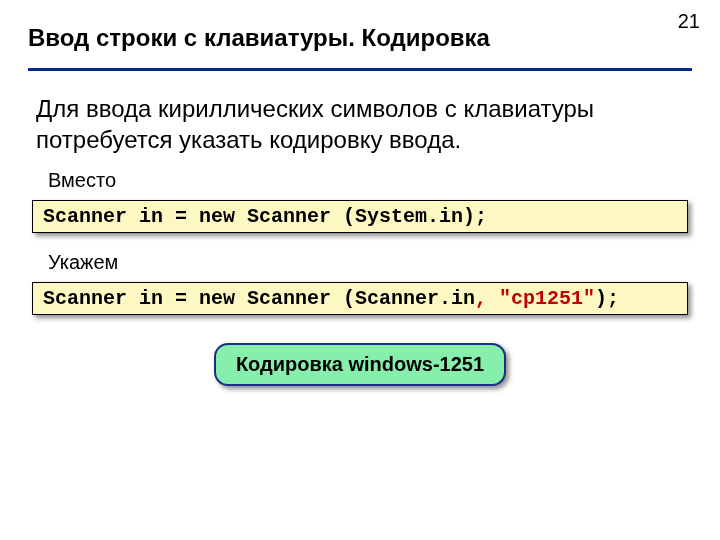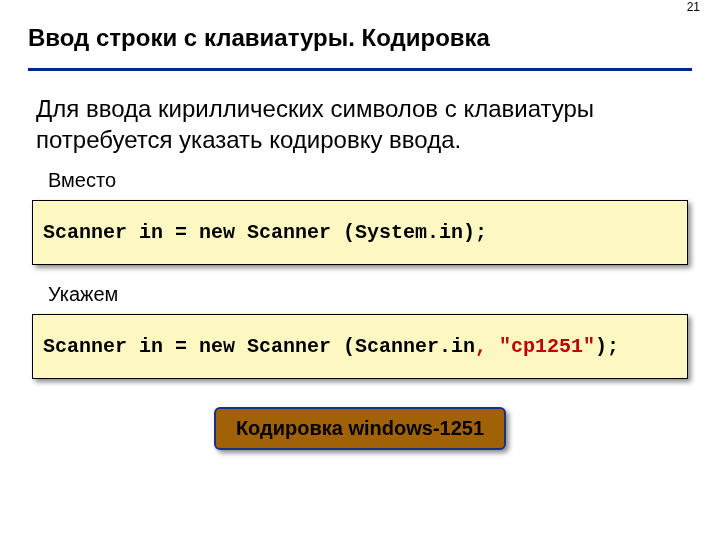--- a/index.html
+++ b/index.html
@@ -6,23 +6,23 @@
   body {
     width: 720px;
     height: 540px;
     background: #ffffff;
     font-family: Arial, "Helvetica Neue", sans-serif;
     position: relative;
     padding: 24px 28px;
   }
   .page-number {
     position: absolute;
-    top: 0;
+    top: 10px;
     right: 20px;
-    font-size: 12px;
+    font-size: 20px;
     color: #000;
   }
   .title {
     font-size: 24px;
     font-weight: bold;
     color: #000;
     padding-bottom: 16px;
     border-bottom: 3px solid #002a8a;
     margin-bottom: 22px;
   }
@@ -38,36 +38,36 @@
     margin: 12px 8px 8px 20px;
   }
   .code-box {
     background: #fdf8c2;
     border: 1px solid #000;
     box-shadow: 3px 3px 5px rgba(0,0,0,0.45);
     font-family: "Courier New", Courier, monospace;
     font-size: 20px;
     font-weight: bold;
     color: #000;
-    padding: 20px 10px;
+    padding: 4px 10px;
     margin: 0 4px 18px 4px;
     white-space: pre;
   }
   .code-box .hl {
     color: #c00000;
   }
   .callout-wrap {
     text-align: center;
     margin-top: 28px;
   }
   .callout {
     display: inline-block;
-    background: #a16207;
+    background: #86efac;
     border: 2px solid #1b2f87;
-    border-radius: 6px;
+    border-radius: 14px;
     box-shadow: 3px 3px 5px rgba(0,0,0,0.45);
     font-size: 20px;
     font-weight: bold;
     color: #000;
     padding: 8px 20px;
   }
 </style>
 </head>
 <body>
 

